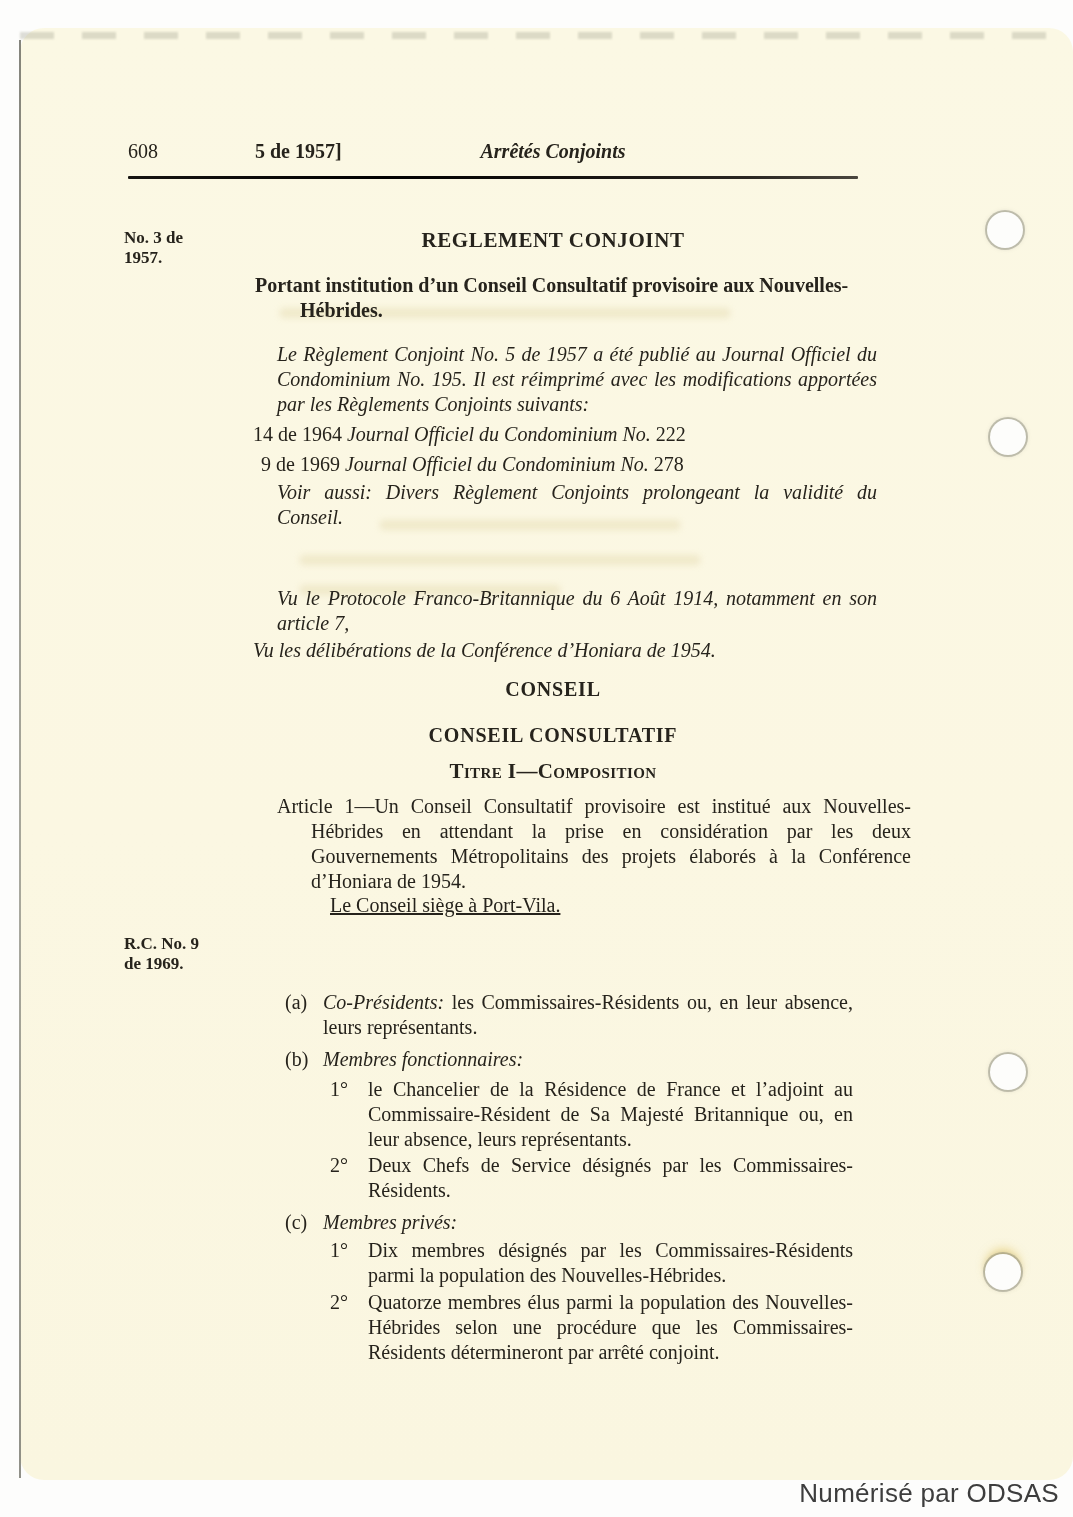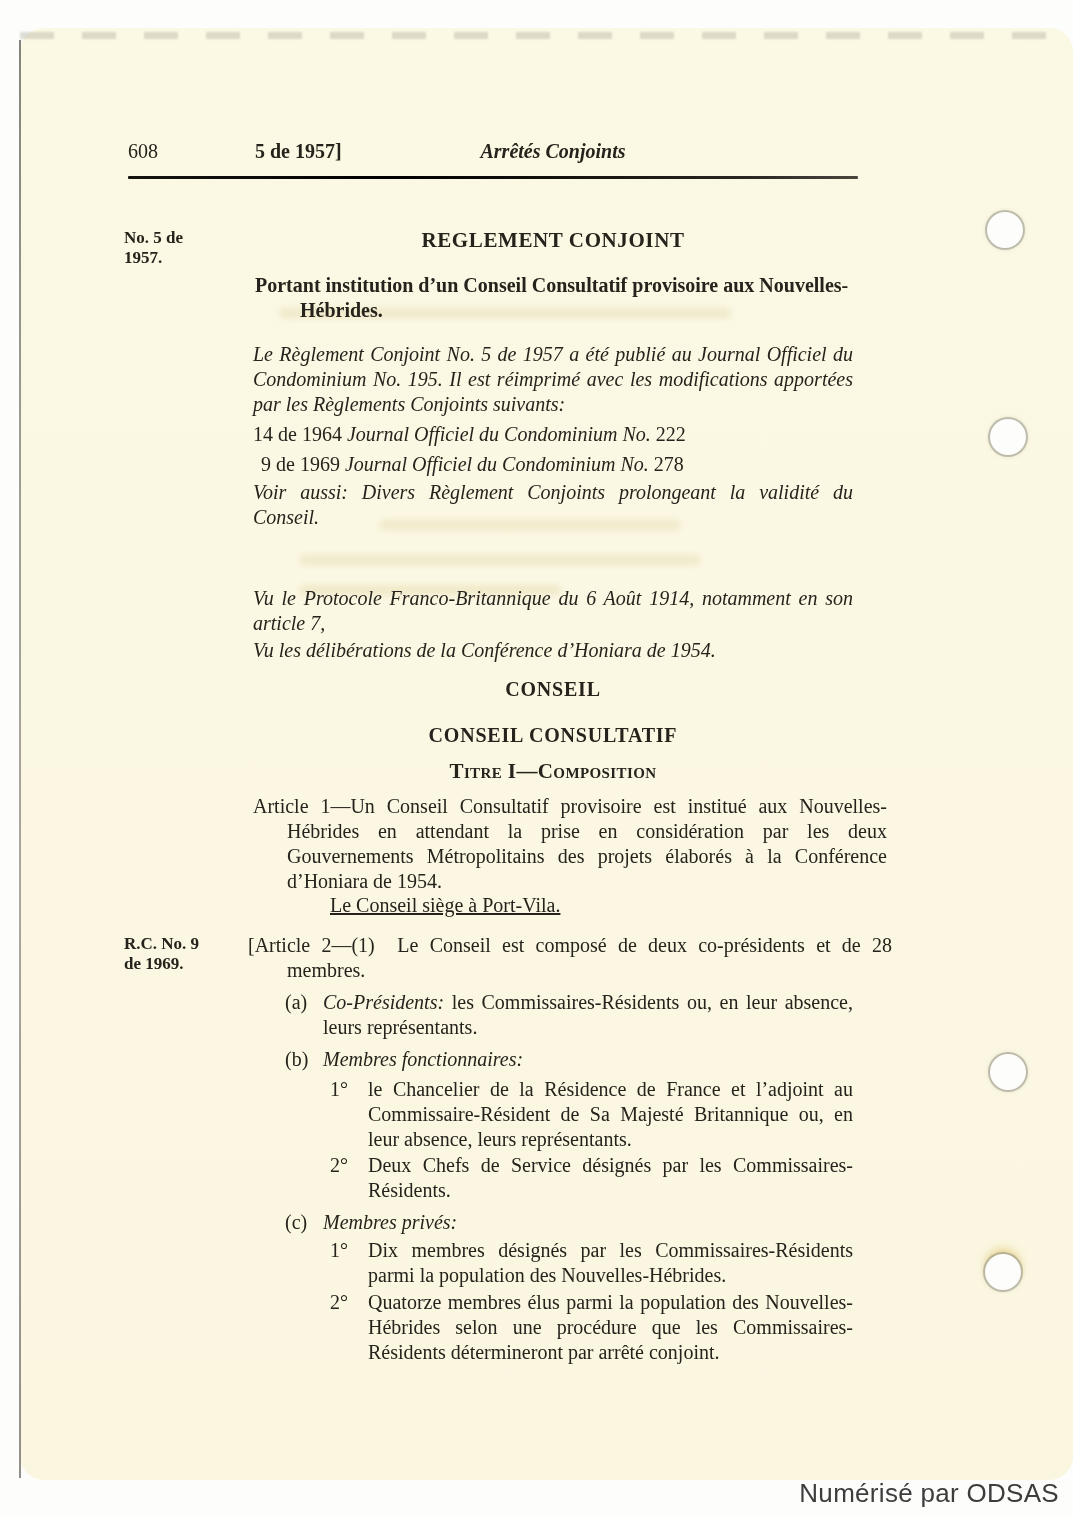--- a/index.html
+++ b/index.html
@@ -29,21 +29,21 @@
     filter:blur(3px);border-radius:4px;
   }
   .hole{
     position:absolute;width:36px;height:36px;border-radius:50%;
     background:#fdfdfb;
     box-shadow:0 0 0 2px rgba(135,135,120,.45),0 0 5px rgba(110,110,100,.35);
   }
   .hole.halo{box-shadow:0 0 0 2px rgba(135,135,120,.45),0 0 5px rgba(110,110,100,.35),0 -6px 9px rgba(226,198,104,.55);}
   .abs{position:absolute;}
   .t{font-size:20px;line-height:25px;}
-  .just{text-align:justify;}
+  .just{text-align:justify;margin-left:24px;}
   .ital{font-style:italic;}
   .bold{font-weight:bold;}
   .center{text-align:center;}
   .nowrap{white-space:nowrap;}
   .rule{
     position:absolute;left:108px;top:148px;width:730px;height:3px;
     background:linear-gradient(90deg,#161411 0%,#000 35%,#14110e 60%,#2a2722 85%,#4a463e 100%);
     border-radius:1px;
   }
   .mnote{font-size:17px;line-height:20px;font-weight:bold;}
@@ -78,21 +78,21 @@
   <div class="hole" style="left:970px;top:391px;"></div>
   <div class="hole" style="left:970px;top:1026px;"></div>
   <div class="hole halo" style="left:965px;top:1226px;"></div>
 
   <div class="abs t" style="left:108px;top:111px;">608</div>
   <div class="abs t bold" style="left:235px;top:111px;">5 de 1957]</div>
   <div class="abs t bold ital center nowrap" style="left:233px;top:111px;width:600px;">Arrêtés Conjoints</div>
   <div class="rule"></div>
 
   <div class="abs mnote" style="left:104px;top:200px;width:110px;">
-    <div>No. 5 de</div>
+    <div>No. 3 de</div>
     <div>1957.</div>
   </div>
 
   <div class="abs title-line center nowrap" style="left:233px;top:200px;width:600px;">REGLEMENT CONJOINT</div>
 
   <div class="abs t bold" style="left:235px;top:245px;width:620px;">
     <div class="nowrap">Portant institution d’un Conseil Consultatif provisoire aux Nouvelles-</div>
     <div class="subject2">Hébrides.</div>
   </div>
 
@@ -119,21 +119,20 @@
   <div class="abs smallcaps center" style="left:233px;top:731px;width:600px;">Titre I—Composition</div>
 
   <div class="abs t just hang" style="left:233px;top:766px;width:600px;">Article 1—Un Conseil Consultatif provisoire est institué aux Nouvelles-Hébrides en attendant la prise en considération par les deux Gouvernements Métropolitains des projets élaborés à la Conférence d’Honiara de 1954.</div>
   <div class="abs t" style="left:310px;top:865px;text-decoration:underline;">Le Conseil siège à Port-Vila.</div>
 
   <div class="abs mnote" style="left:104px;top:906px;width:120px;">
     <div>R.C. No. 9</div>
     <div>de 1969.</div>
   </div>
 
-  <div class="abs t just hang2" style="left:228px;top:905px;width:605px;">[Article 2—(1)&nbsp; Le Conseil est composé de deux co-présidents et de 28 membres.</div>
 
   <div class="abs flexitem" style="left:265px;top:962px;width:568px;">
     <span class="ilabel">(a)</span>
     <div class="ibody">
       <span class="ital">Co-Présidents:</span>
       <span>les Commissaires-Résidents ou, en leur absence, leurs représentants.</span>
     </div>
   </div>
 
   <div class="abs flexitem" style="left:265px;top:1019px;width:568px;">

